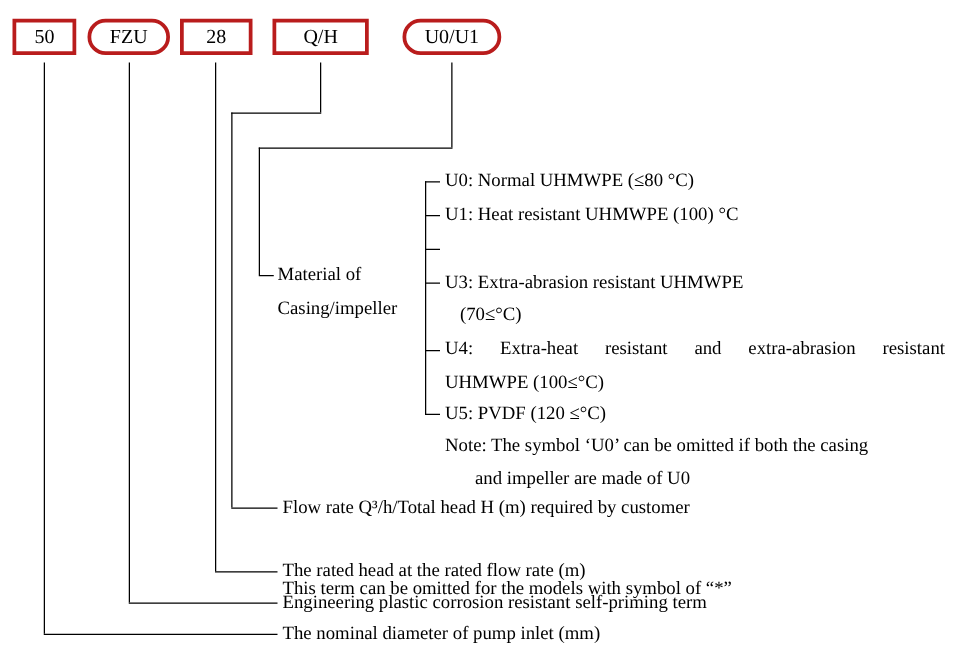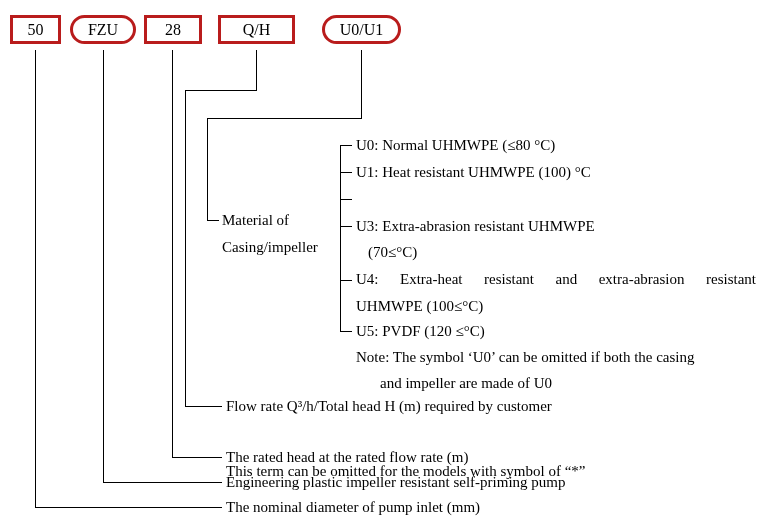--- a/index.html
+++ b/index.html
@@ -96,16 +96,16 @@
   <div class="txt just" style="left:356px; top:269px;">U4: Extra-heat resistant and extra-abrasion resistant</div>
   <div class="txt" style="left:356px; top:296px;">UHMWPE (100≤°C)</div>
   <div class="txt" style="left:356px; top:321px;">U5: PVDF (120 ≤°C)</div>
 
   <div class="txt" style="left:356px; top:347px;">Note: The symbol ‘U0’ can be omitted if both the casing</div>
   <div class="txt" style="left:356px; top:373px;margin-left:24px;">and impeller are made of U0</div>
 
   <div class="txt" style="left:226px; top:396px;">Flow rate Q³/h/Total head H (m) required by customer</div>
   <div class="txt" style="left:226px; top:421px;margin-top:40px;">This term can be omitted for the models with symbol of “*”</div>
   <div class="txt" style="left:226px; top:447px;">The rated head at the rated flow rate (m)</div>
-  <div class="txt" style="left:226px; top:472px;">Engineering plastic impeller resistant self-priming pump</div>
+  <div class="txt" style="left:226px; top:472px;">Engineering plastic corrosion resistant self-priming term</div>
   <div class="txt" style="left:226px; top:497px;">The nominal diameter of pump inlet (mm)</div>
 
 </div>
 
 </body></html>

